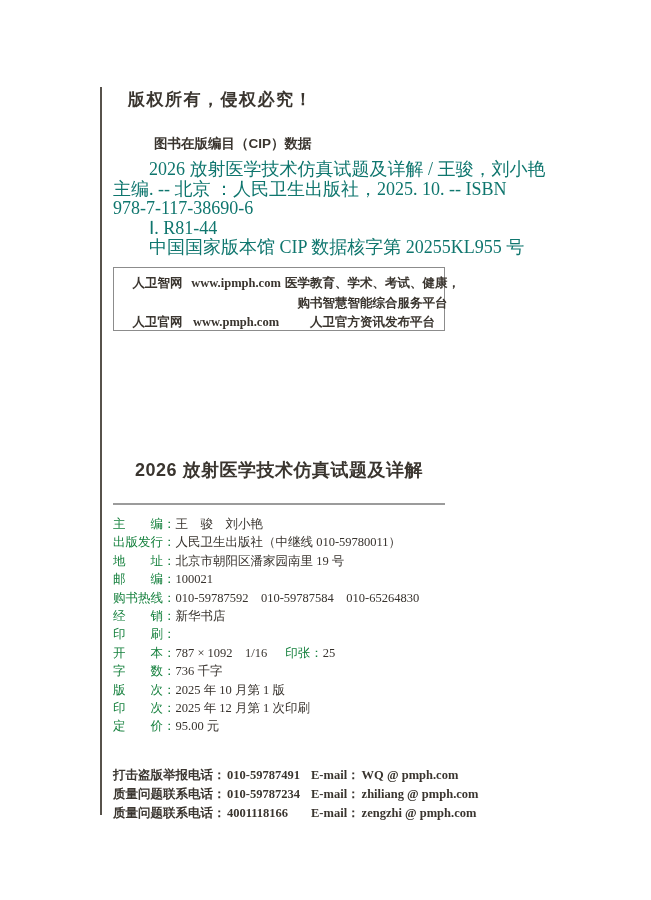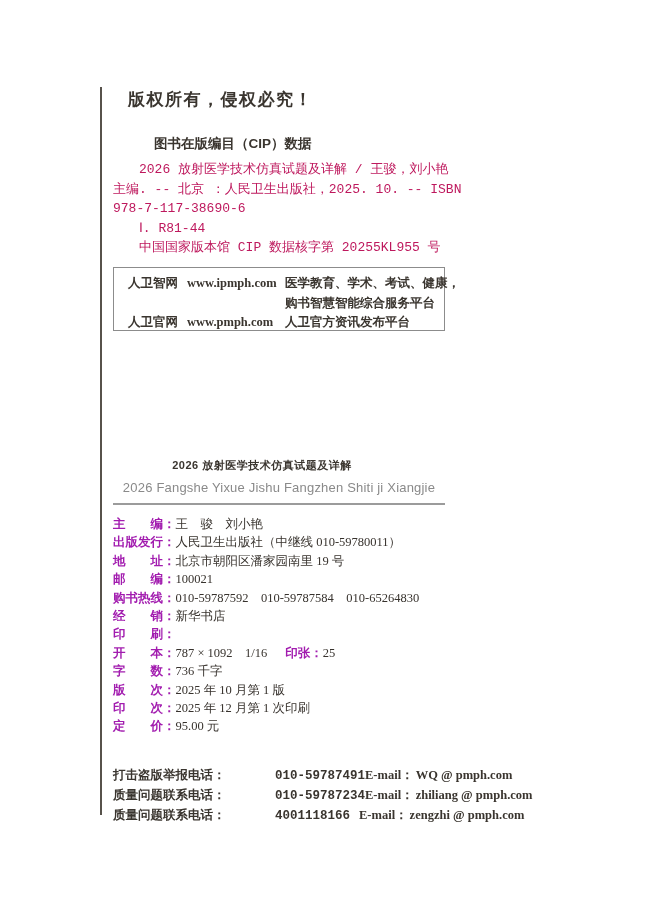--- a/index.html
+++ b/index.html
@@ -19,70 +19,70 @@
     position:absolute;left:128px;top:88px;
     font-size:17px;font-weight:bold;letter-spacing:1.5px;color:#3a352f;
     white-space:nowrap;
   }
   .cip-header{
     position:absolute;left:139px;top:135px;
     font-size:13.5px;font-weight:bold;color:#3a352f;white-space:nowrap;padding-left:15px;
   }
   .cip-text{
     position:absolute;left:113px;top:160px;width:345px;
-    font-family:Liberation Mono, monospace;
-    font-size:13px;line-height:19.5px;color:#be185d;
+    font-family:Liberation Serif, serif;
+    font-size:18px;line-height:19.5px;color:#0f766e;
   }
   .cip-text div{white-space:nowrap;}
   .pbox{
     position:absolute;left:113px;top:267px;
     width:332px;height:64px;box-sizing:border-box;
     border:1px solid #8c8c8c;
     padding:6px 8px 0 14px;
     display:grid;grid-template-columns:59px 98px 1fr;
     font-size:12.5px;font-weight:bold;line-height:19.5px;
     color:#3a352f;
+    text-align:center;
   }
   .pbox span{white-space:nowrap;}
   .pbox .c2{font-family:"Liberation Serif","DejaVu Serif",serif;}
   .title-zh{
-    position:absolute;left:96px;top:458px;width:332px;
-    text-align:center;font-size:11px;font-weight:bold;
+    position:absolute;left:113px;top:458px;width:332px;
+    text-align:center;font-size:18px;font-weight:bold;
     letter-spacing:0.5px;color:#3a352f;white-space:nowrap;
   }
   .title-py{
     position:absolute;left:113px;top:480px;width:332px;
     text-align:center;font-size:13px;color:#8a8a8a;
     letter-spacing:0.2px;white-space:nowrap;
   }
   .title-rule{
     position:absolute;left:113px;top:503px;
     width:332px;height:2px;background:#9b9b9b;
   }
   .pub{
     position:absolute;left:113px;top:515px;
     font-size:12.5px;line-height:18.4px;color:#37322d;
   }
   .pub .row{white-space:nowrap;}
   .pub .lbl{
     display:inline-block;min-width:62px;
-    font-weight:bold;color:#a21caf;text-align:center;
+    font-weight:normal;color:#15803d;text-align:center;
   }
   .pub .lbl2{min-width:0;margin-left:18px;}
   .pub .val{font-family:"Liberation Serif","DejaVu Serif",serif;}
   .contacts{
     position:absolute;left:113px;top:766px;
     font-size:12.5px;font-weight:bold;line-height:18.8px;color:#3a352f;
   }
   .contacts .row{white-space:nowrap;}
   .contacts .clbl{display:inline-block;min-width:114px;}
   .contacts .phone{
     display:inline-block;min-width:84px;
-    font-family:Liberation Mono, monospace;
-    margin-left:48px;
+    font-family:Liberation Serif, serif;
   }
   .contacts .elbl,.contacts .email{
     font-family:"Liberation Serif","DejaVu Serif",serif;
   }
   .contacts .elbl{margin-right:2px;}
 </style>
 </head>
 <body>
 
 <div class="page">
@@ -107,21 +107,20 @@
     <span class="c3">医学教育、学术、考试、健康，</span>
     <span class="c1"></span>
     <span class="c2"></span>
     <span class="c3">购书智慧智能综合服务平台</span>
     <span class="c1">人卫官网</span>
     <span class="c2">www.pmph.com</span>
     <span class="c3">人卫官方资讯发布平台</span>
   </div>
 
   <div class="title-zh">2026 放射医学技术仿真试题及详解</div>
-  <div class="title-py">2026 Fangshe Yixue Jishu Fangzhen Shiti ji Xiangjie</div>
   <div class="title-rule"></div>
 
   <div class="pub">
     <div class="row">
       <span class="lbl">主　　编：</span><span class="val">王　骏　刘小艳</span>
     </div>
     <div class="row">
       <span class="lbl">出版发行：</span><span class="val">人民卫生出版社（中继线 010-59780011）</span>
     </div>
     <div class="row">

